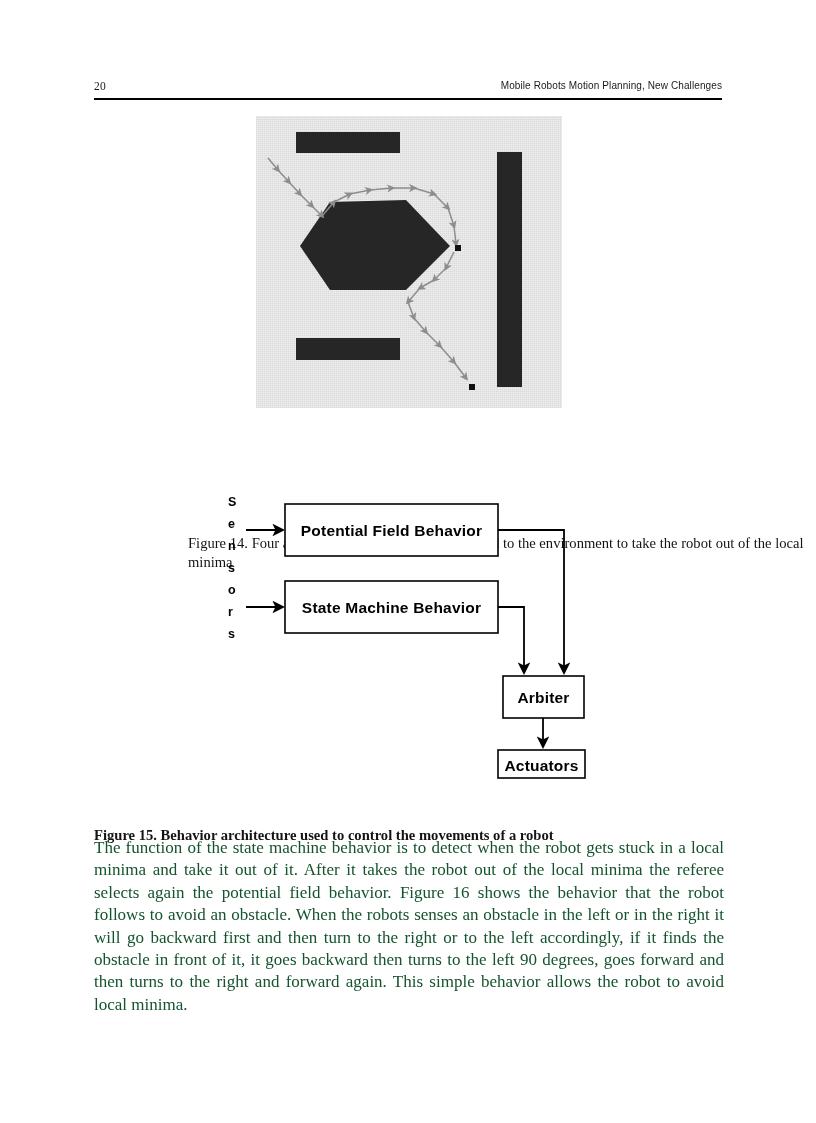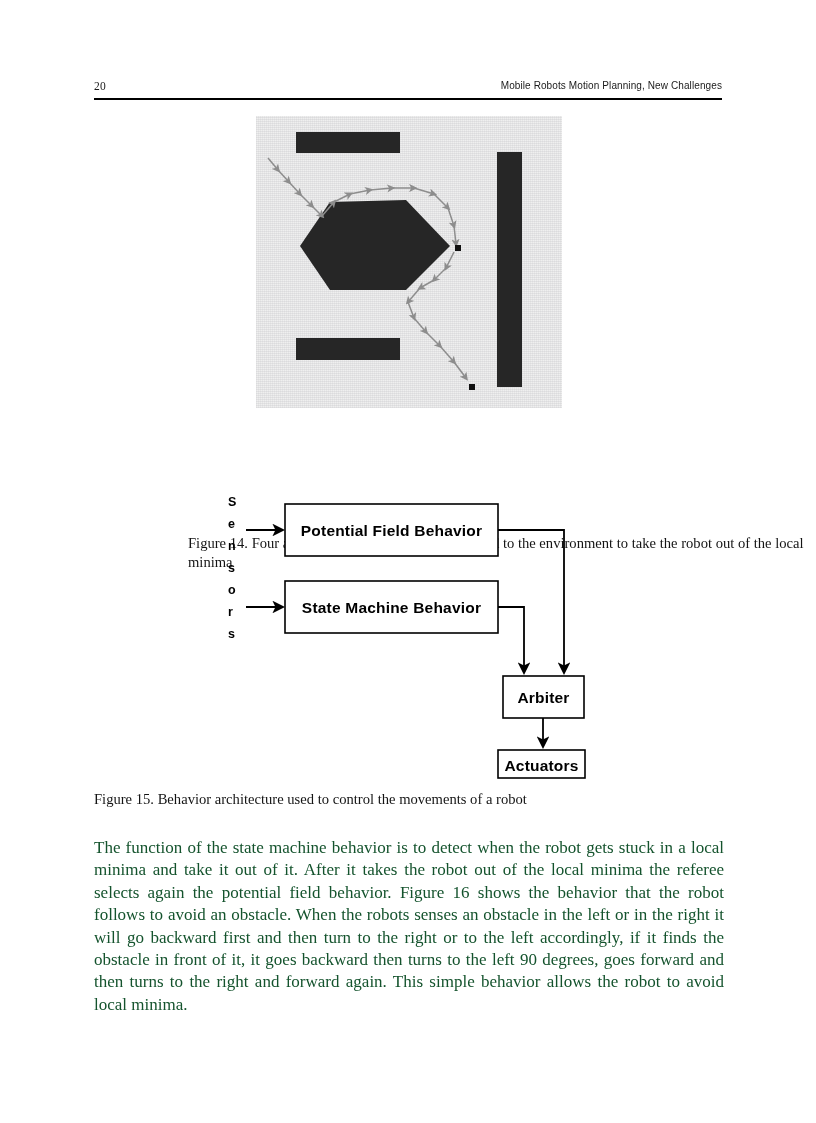--- a/index.html
+++ b/index.html
@@ -86,21 +86,21 @@
     position: absolute;
     left: 94px;
     font-family: "Liberation Serif", serif;
     font-size: 14.6px;
     line-height: 19px;
     color: #141414;
     width: 628px;
     text-align: left;
   }
   #figure14-caption { top: 418px; }
-  #figure15-caption { top: 790px; }
+  #figure15-caption { top: 826px; font-weight: bold; }
 
   #body-paragraph {
     position: absolute;
     left: 94px;
     top: 820px;
     width: 630px;
     font-family: "Liberation Serif", serif;
     font-size: 17px;
     line-height: 22.4px;
     text-align: justify;

